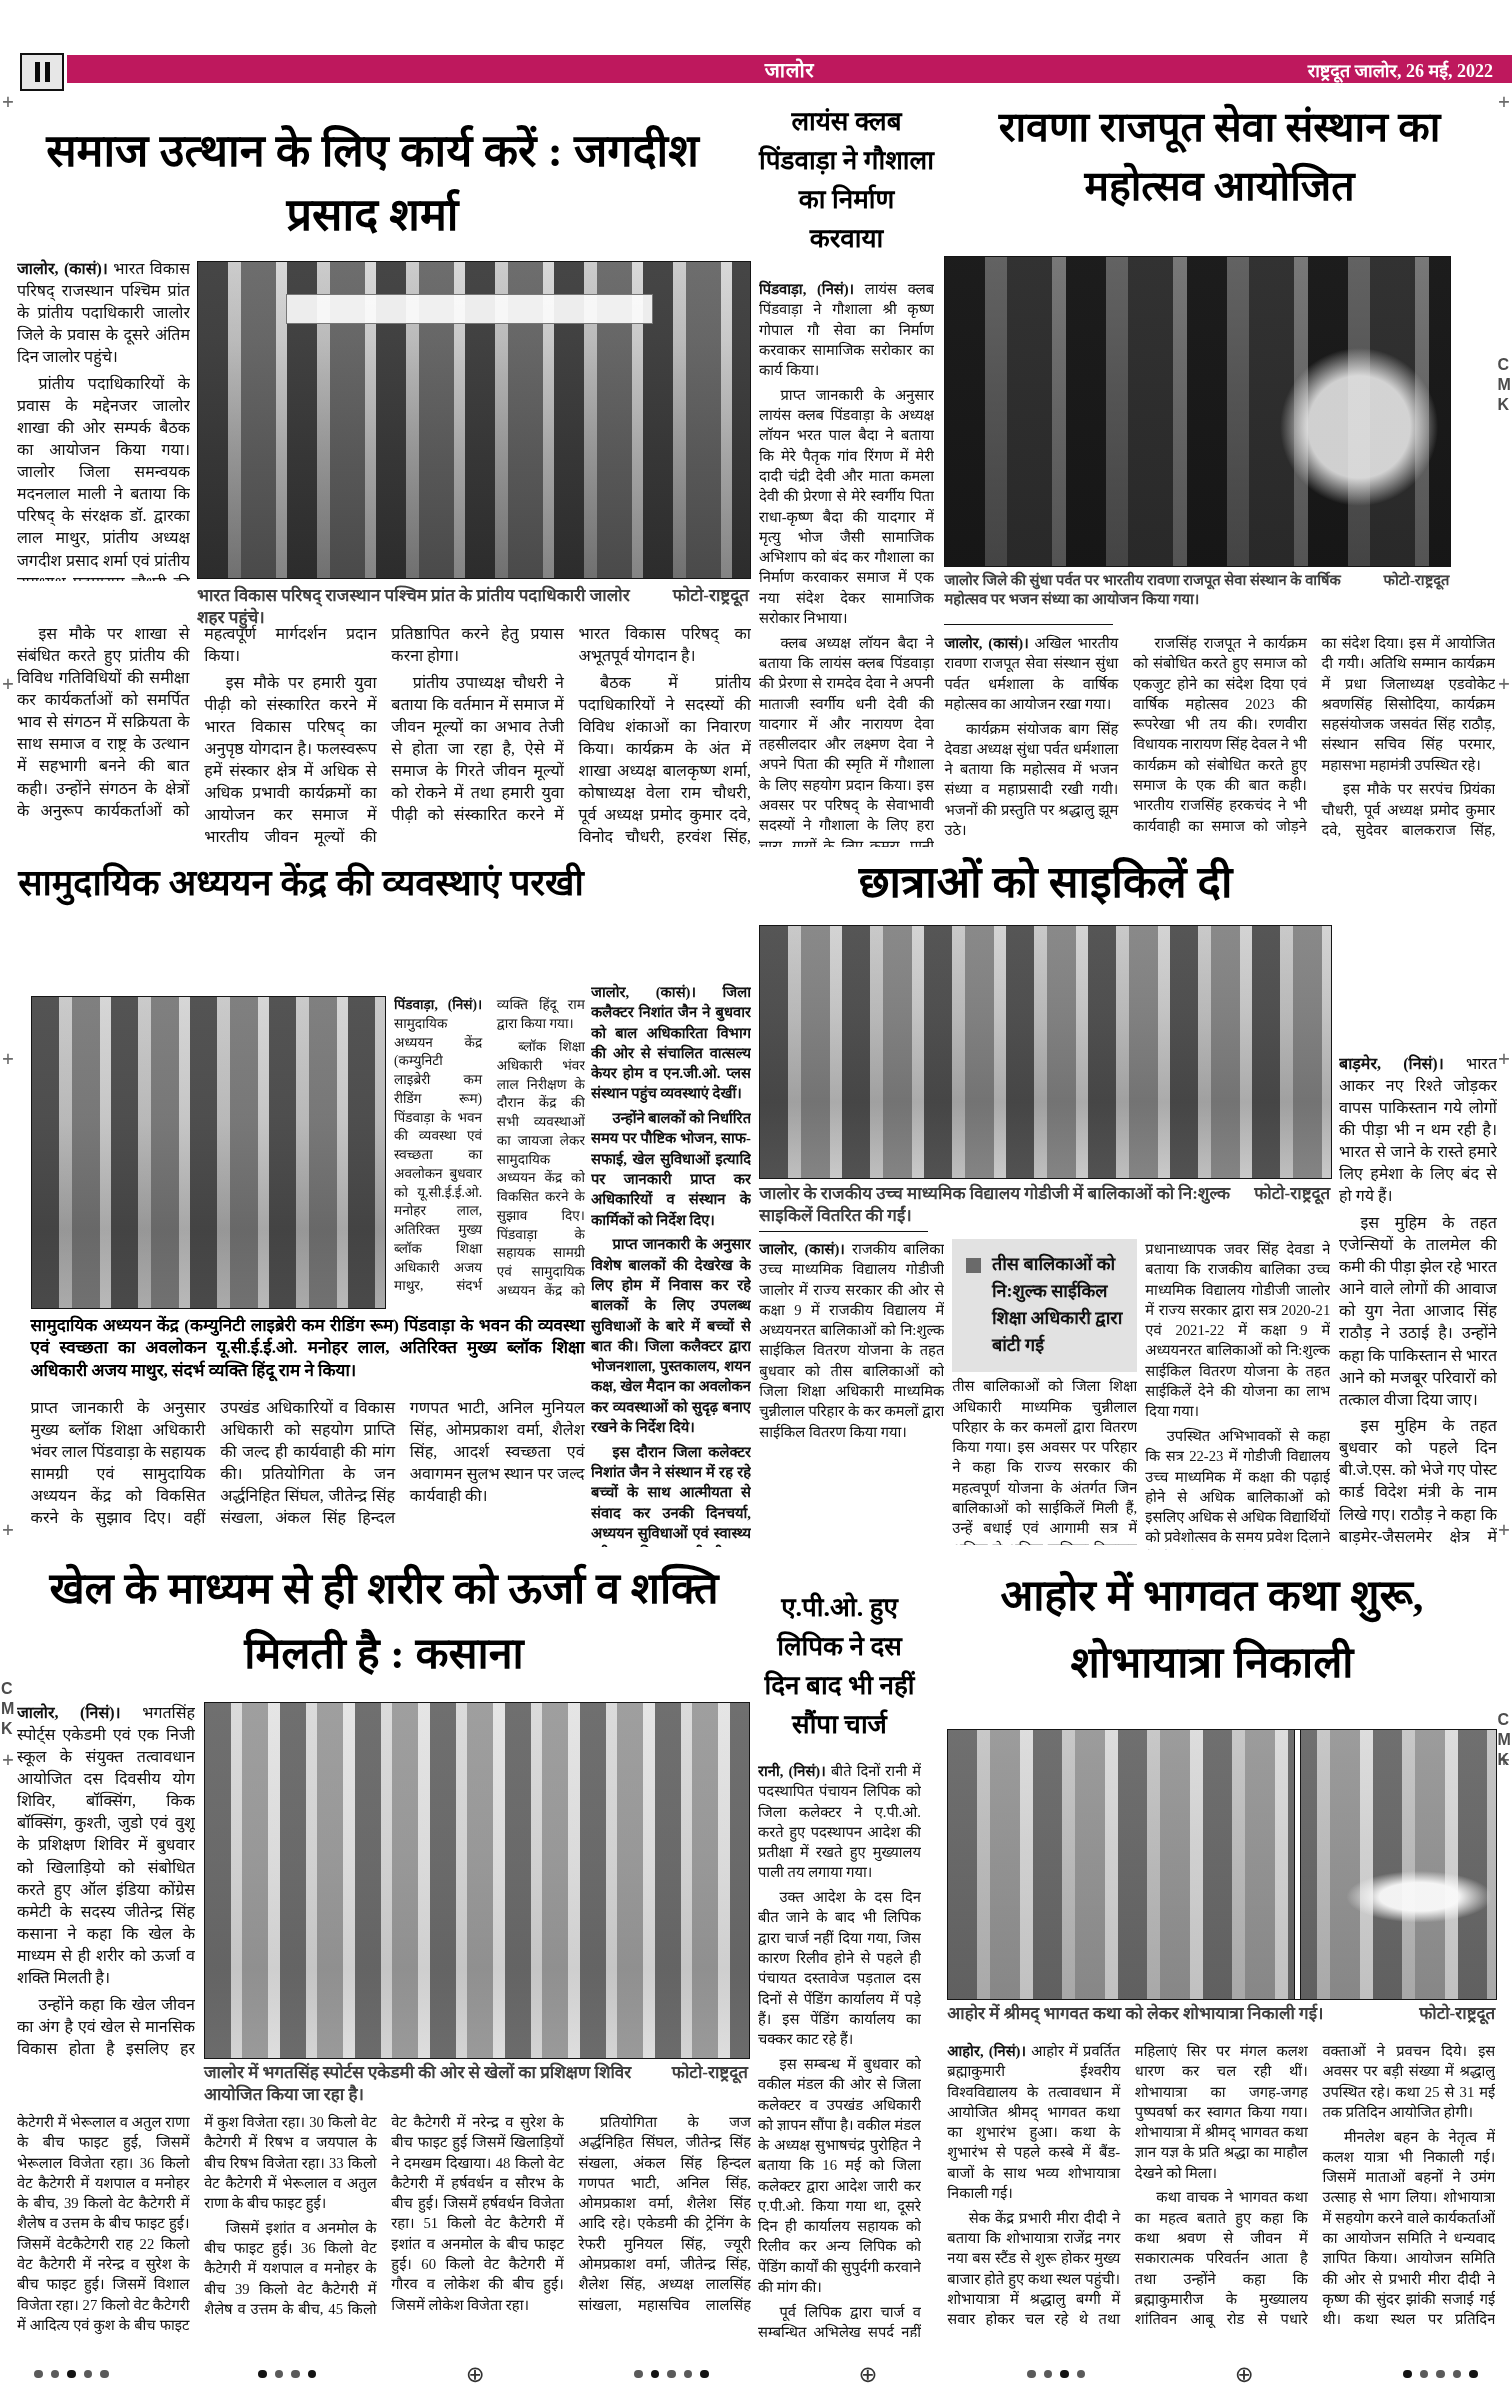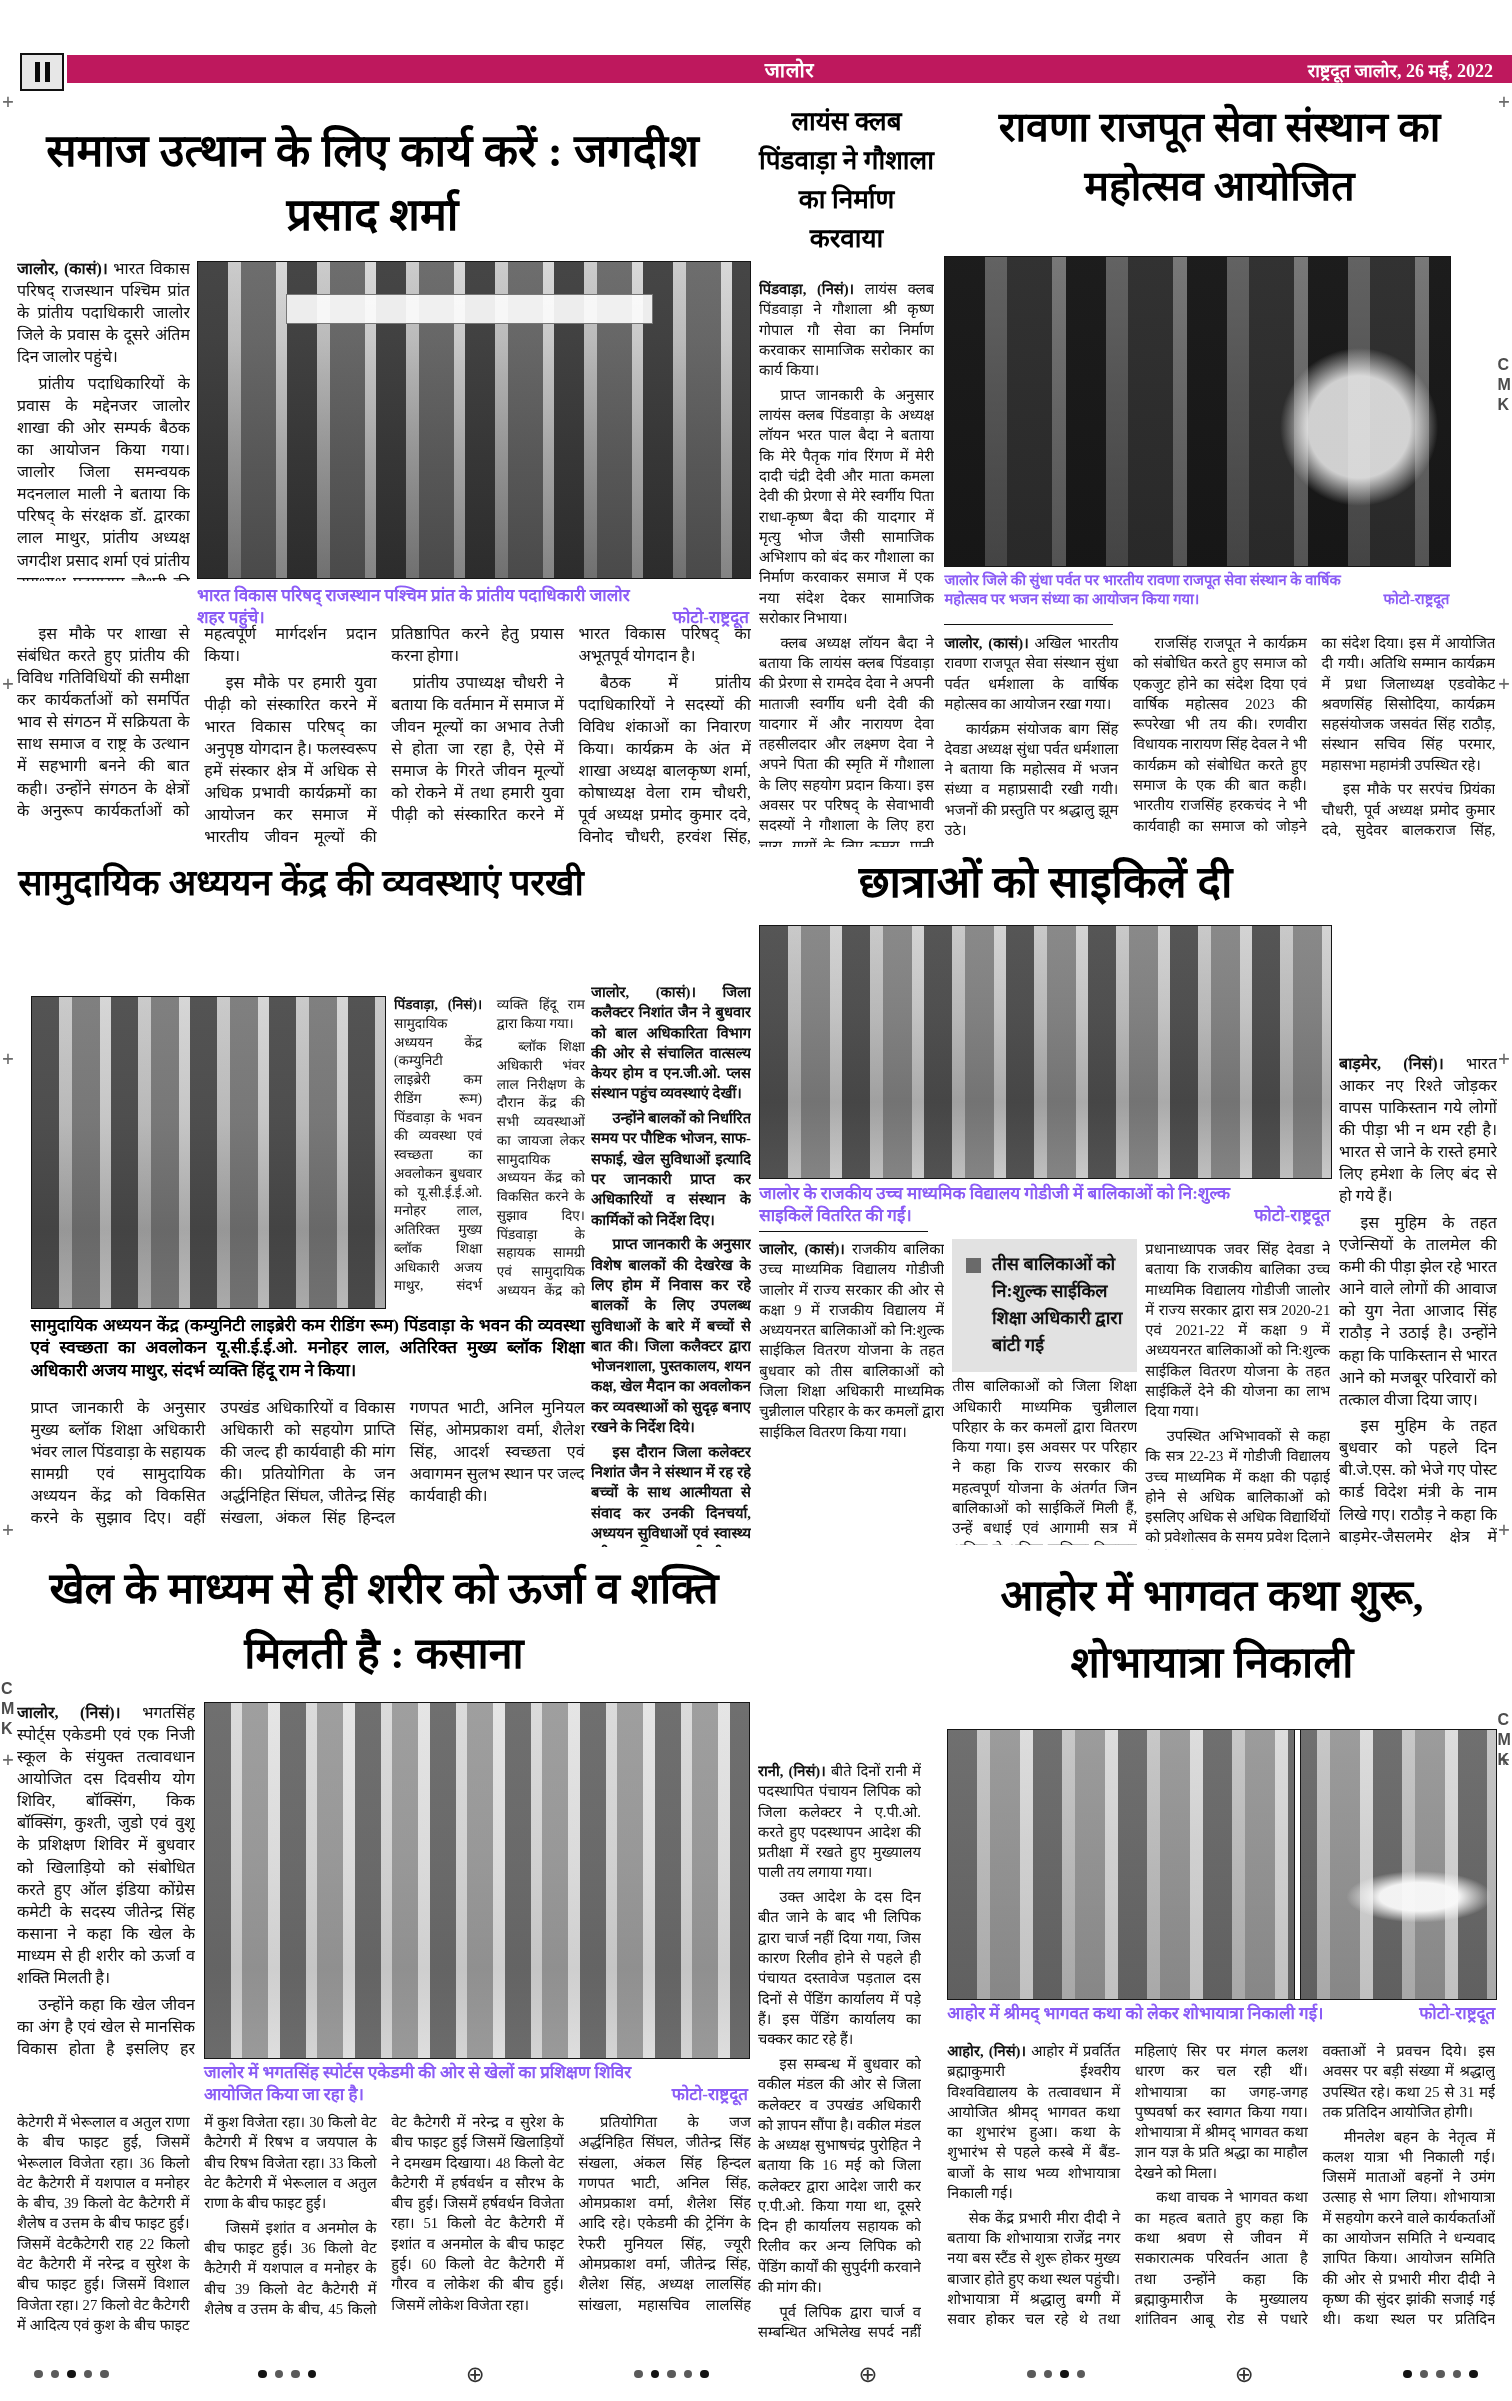--- a/index.html
+++ b/index.html
@@ -47,21 +47,21 @@
   .ph-ground{background:
       repeating-linear-gradient(90deg, rgba(60,60,60,.7) 0 26px, rgba(200,200,200,.4) 26px 37px, rgba(110,110,110,.6) 37px 63px, rgba(225,225,225,.4) 63px 75px),
       linear-gradient(180deg,#e8e8e8 0%,#d6d6d6 45%,#c2c2c2 75%,#dcdcdc 100%);}
   .ph-procession{background:
       radial-gradient(ellipse at 86% 62%, rgba(250,250,250,.95) 0 40px, rgba(250,250,250,0) 73px),
       repeating-linear-gradient(90deg, rgba(70,70,70,.7) 0 29px, rgba(185,185,185,.4) 29px 42px, rgba(120,120,120,.6) 42px 72px, rgba(235,235,235,.45) 72px 85px),
       linear-gradient(180deg,#d2d2d2 0%,#b7b7b7 50%,#9d9d9d 100%);}
   .banner{position:absolute;background:rgba(252,252,252,.92);border:0.6px solid #777;}
   .photo-split{position:absolute;top:0;bottom:0;width:5.6px;background:#fff;border-left:1.1px solid #151515;border-right:1.1px solid #151515;}
   
-  .caption{font-weight:bold;font-size:17px;line-height:1.32;display:flex;justify-content:space-between;align-items:flex-end;gap:20.3px;color:#8b5cf6;}
+  .caption{font-weight:bold;font-size:17px;line-height:1.32;display:flex;justify-content:space-between;gap:20.3px;color:#404040;}
   .caption .credit{white-space:nowrap;}
   .caption-plain{font-weight:bold;font-size:17px;line-height:1.32;color:#000;text-align:justify;}
   .rule{border-top:1.7px solid #101010;height:0;}
   
   .inset{background:#e2e2e2;padding:12.4px 13.6px;display:flex;gap:11.3px;}
   .inset .sq{flex:none;width:14.7px;height:14.7px;background:#6a6a6a;margin-top:6.8px;}
   .inset .txt{font-weight:bold;font-size:18px;line-height:1.5;}
   
   .flexcols{display:flex;gap:8px;overflow:hidden;}
   .flexcols .fc{flex:1;overflow:hidden;}
@@ -235,20 +235,21 @@
     </div>
     <div class="abs body cols4 fs26" style="left:0;top:558px;width:734px;height:226px;">
       <p class="lead">केटेगरी में भेरूलाल व अतुल राणा के बीच फाइट हुई, जिसमें भेरूलाल विजेता रहा। 36 किलो वेट कैटेगरी में यशपाल व मनोहर के बीच, 39 किलो वेट कैटेगरी में शैलेष व उत्तम के बीच फाइट हुई। जिसमें वेटकैटेगरी राह 22 किलो वेट कैटेगरी में नरेन्द्र व सुरेश के बीच फाइट हुई। जिसमें विशाल विजेता रहा। 27 किलो वेट कैटेगरी में आदित्य एवं कुश के बीच फाइट में कुश विजेता रहा। 30 किलो वेट कैटेगरी में रिषभ व जयपाल के बीच रिषभ विजेता रहा। 33 किलो वेट कैटेगरी में भेरूलाल व अतुल राणा के बीच फाइट हुई।</p>
       <p>जिसमें इशांत व अनमोल के बीच फाइट हुई। 36 किलो वेट कैटेगरी में यशपाल व मनोहर के बीच 39 किलो वेट कैटेगरी में शैलेष व उत्तम के बीच, 45 किलो वेट कैटेगरी में नरेन्द्र व सुरेश के बीच फाइट हुई जिसमें खिलाड़ियों ने दमखम दिखाया। 48 किलो वेट कैटेगरी में हर्षवर्धन व सौरभ के बीच हुई। जिसमें हर्षवर्धन विजेता रहा। 51 किलो वेट कैटेगरी में इशांत व अनमोल के बीच फाइट हुई। 60 किलो वेट कैटेगरी में गौरव व लोकेश की बीच हुई। जिसमें लोकेश विजेता रहा।</p>
       <p>प्रतियोगिता के जज अर्द्धनिहित सिंघल, जीतेन्द्र सिंह संखला, अंकल सिंह हिन्दल गणपत भाटी, अनिल सिंह, ओमप्रकाश वर्मा, शैलेश सिंह आदि रहे। एकेडमी की ट्रेनिंग के रेफरी मुनियल सिंह, ज्यूरी ओमप्रकाश वर्मा, जीतेन्द्र सिंह, शैलेश सिंह, अध्यक्ष लालसिंह सांखला, महासचिव लालसिंह सांखला, कुशल बैडमिंटन खिलाड़ी मौजूद रहे।</p>
 
     </div>
   </div>
 
   <div class="abs" style="left:758px;top:1554px;width:163px;height:786px;">
+    <div class="abs hl hl-s" style="left:0;top:34px;width:163px;">ए.पी.ओ. हुए लिपिक ने दस दिन बाद भी नहीं सौंपा चार्ज</div>
     <div class="abs body fs26" style="left:0;top:207px;width:163px;height:576px;">
       <p class="lead"><b>रानी, (निसं)।</b> <span>बीते दिनों रानी में पदस्थापित पंचायन लिपिक को जिला कलेक्टर ने ए.पी.ओ. करते हुए पदस्थापन आदेश की प्रतीक्षा में रखते हुए मुख्यालय पाली तय लगाया गया।</span></p>
       <p>उक्त आदेश के दस दिन बीत जाने के बाद भी लिपिक द्वारा चार्ज नहीं दिया गया, जिस कारण रिलीव होने से पहले ही पंचायत दस्तावेज पड़ताल दस दिनों से पेंडिंग कार्यालय में पड़े हैं। इस पेंडिंग कार्यालय का चक्कर काट रहे हैं।</p>
       <p>इस सम्बन्ध में बुधवार को वकील मंडल की ओर से जिला कलेक्टर व उपखंड अधिकारी को ज्ञापन सौंपा है। वकील मंडल के अध्यक्ष सुभाषचंद्र पुरोहित ने बताया कि 16 मई को जिला कलेक्टर द्वारा आदेश जारी कर ए.पी.ओ. किया गया था, दूसरे दिन ही कार्यालय सहायक को रिलीव कर अन्य लिपिक को पेंडिंग कार्यों की सुपुर्दगी करवाने की मांग की।</p>
       <p>पूर्व लिपिक द्वारा चार्ज व सम्बन्धित अभिलेख सुपुर्द नहीं करने के कारण आमजन के पेंडिंग प्रकरण अटके पड़े हैं। ग्रामीणों ने इस संबंध में उन अभिलेखों को तुरंत दिलवाने की मांग की है।</p>
     </div>
   </div>
 
   <div class="abs" style="left:927px;top:1554px;width:570px;height:786px;">
     <div class="abs hl" style="left:0;top:9px;width:570px;font-size:43px;line-height:1.55;">आहोर में भागवत कथा शुरू, शोभायात्रा निकाली</div>

